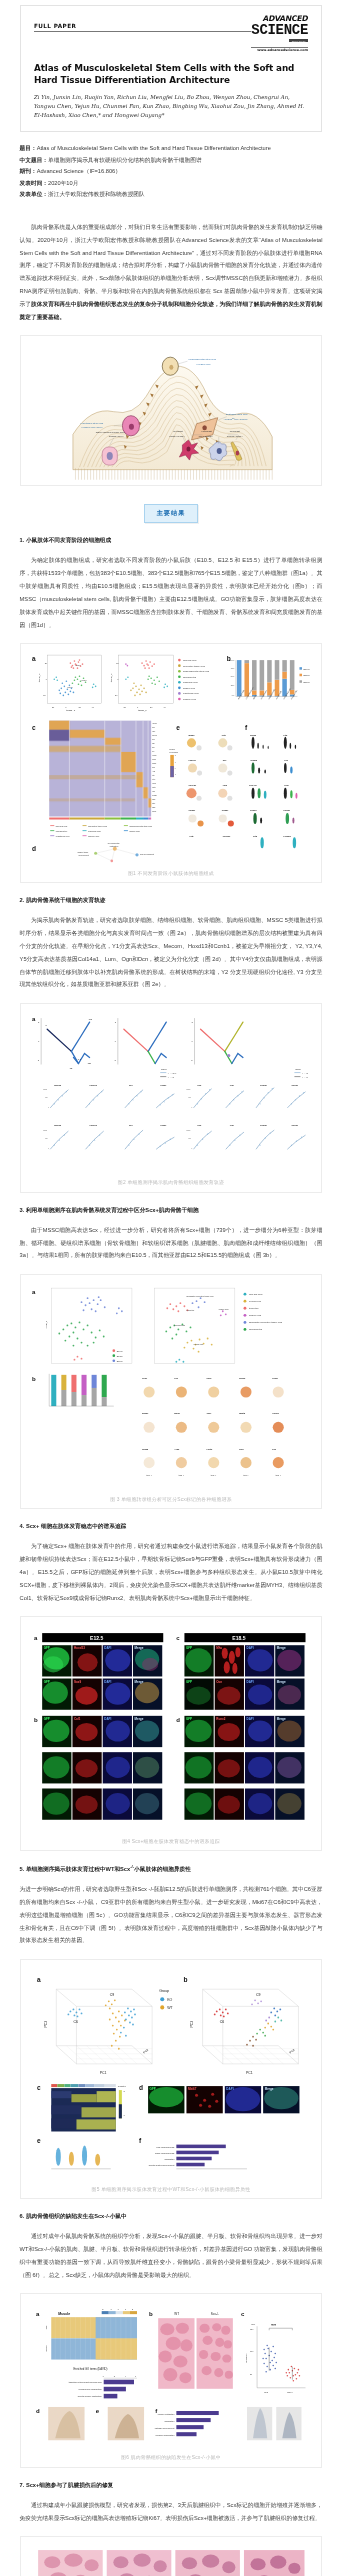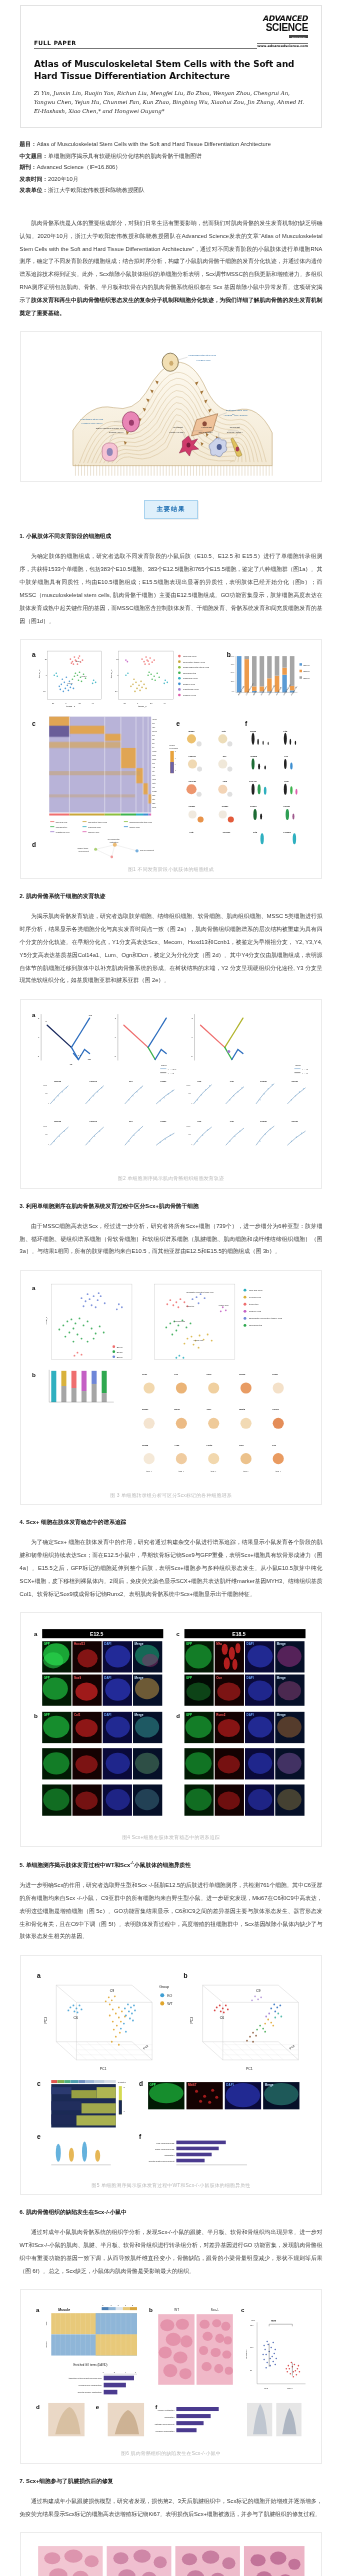--- a/index.html
+++ b/index.html
@@ -15,44 +15,44 @@
 
   
   .paper-card {
     margin: 5.2px 19.6px 0 19.6px;
     border: 0.5px solid #e3e3e3;
     background: #fff;
     padding: 9.3px 13.4px 11.3px 13.4px;
   }
   .paper-top {
     display: flex;
-    align-items: flex-end;
+    align-items: flex-start;
     justify-content: space-between;
   }
   .full-paper-label {
     font-family: "DejaVu Sans", sans-serif;
     font-weight: bold;
     font-size: 5.7px;
     letter-spacing: 0.4px;
     color: #111;
     padding-top: 7.2px;
   }
   .journal-logo { text-align: right; line-height: 1.0; }
   .journal-logo .adv {
     font-family: "DejaVu Sans", sans-serif;
     font-weight: bold;
     font-size: 7.7px;
     letter-spacing: -0.3px;
     color: #111;
     font-style: italic;
   }
   .journal-logo .sci {
-    font-family: Liberation Sans, sans-serif;
+    font-family: Liberation Mono, monospace;
     font-weight: bold;
-    font-size: 10px;
+    font-size: 14px;
     letter-spacing: -0.3px;
     color: #111;
     display:block;
     margin-top: -1px;
   }
   .journal-logo .oa {
     display: inline-block;
     background: #444;
     color: #fff;
     font-size: 2.1px;

